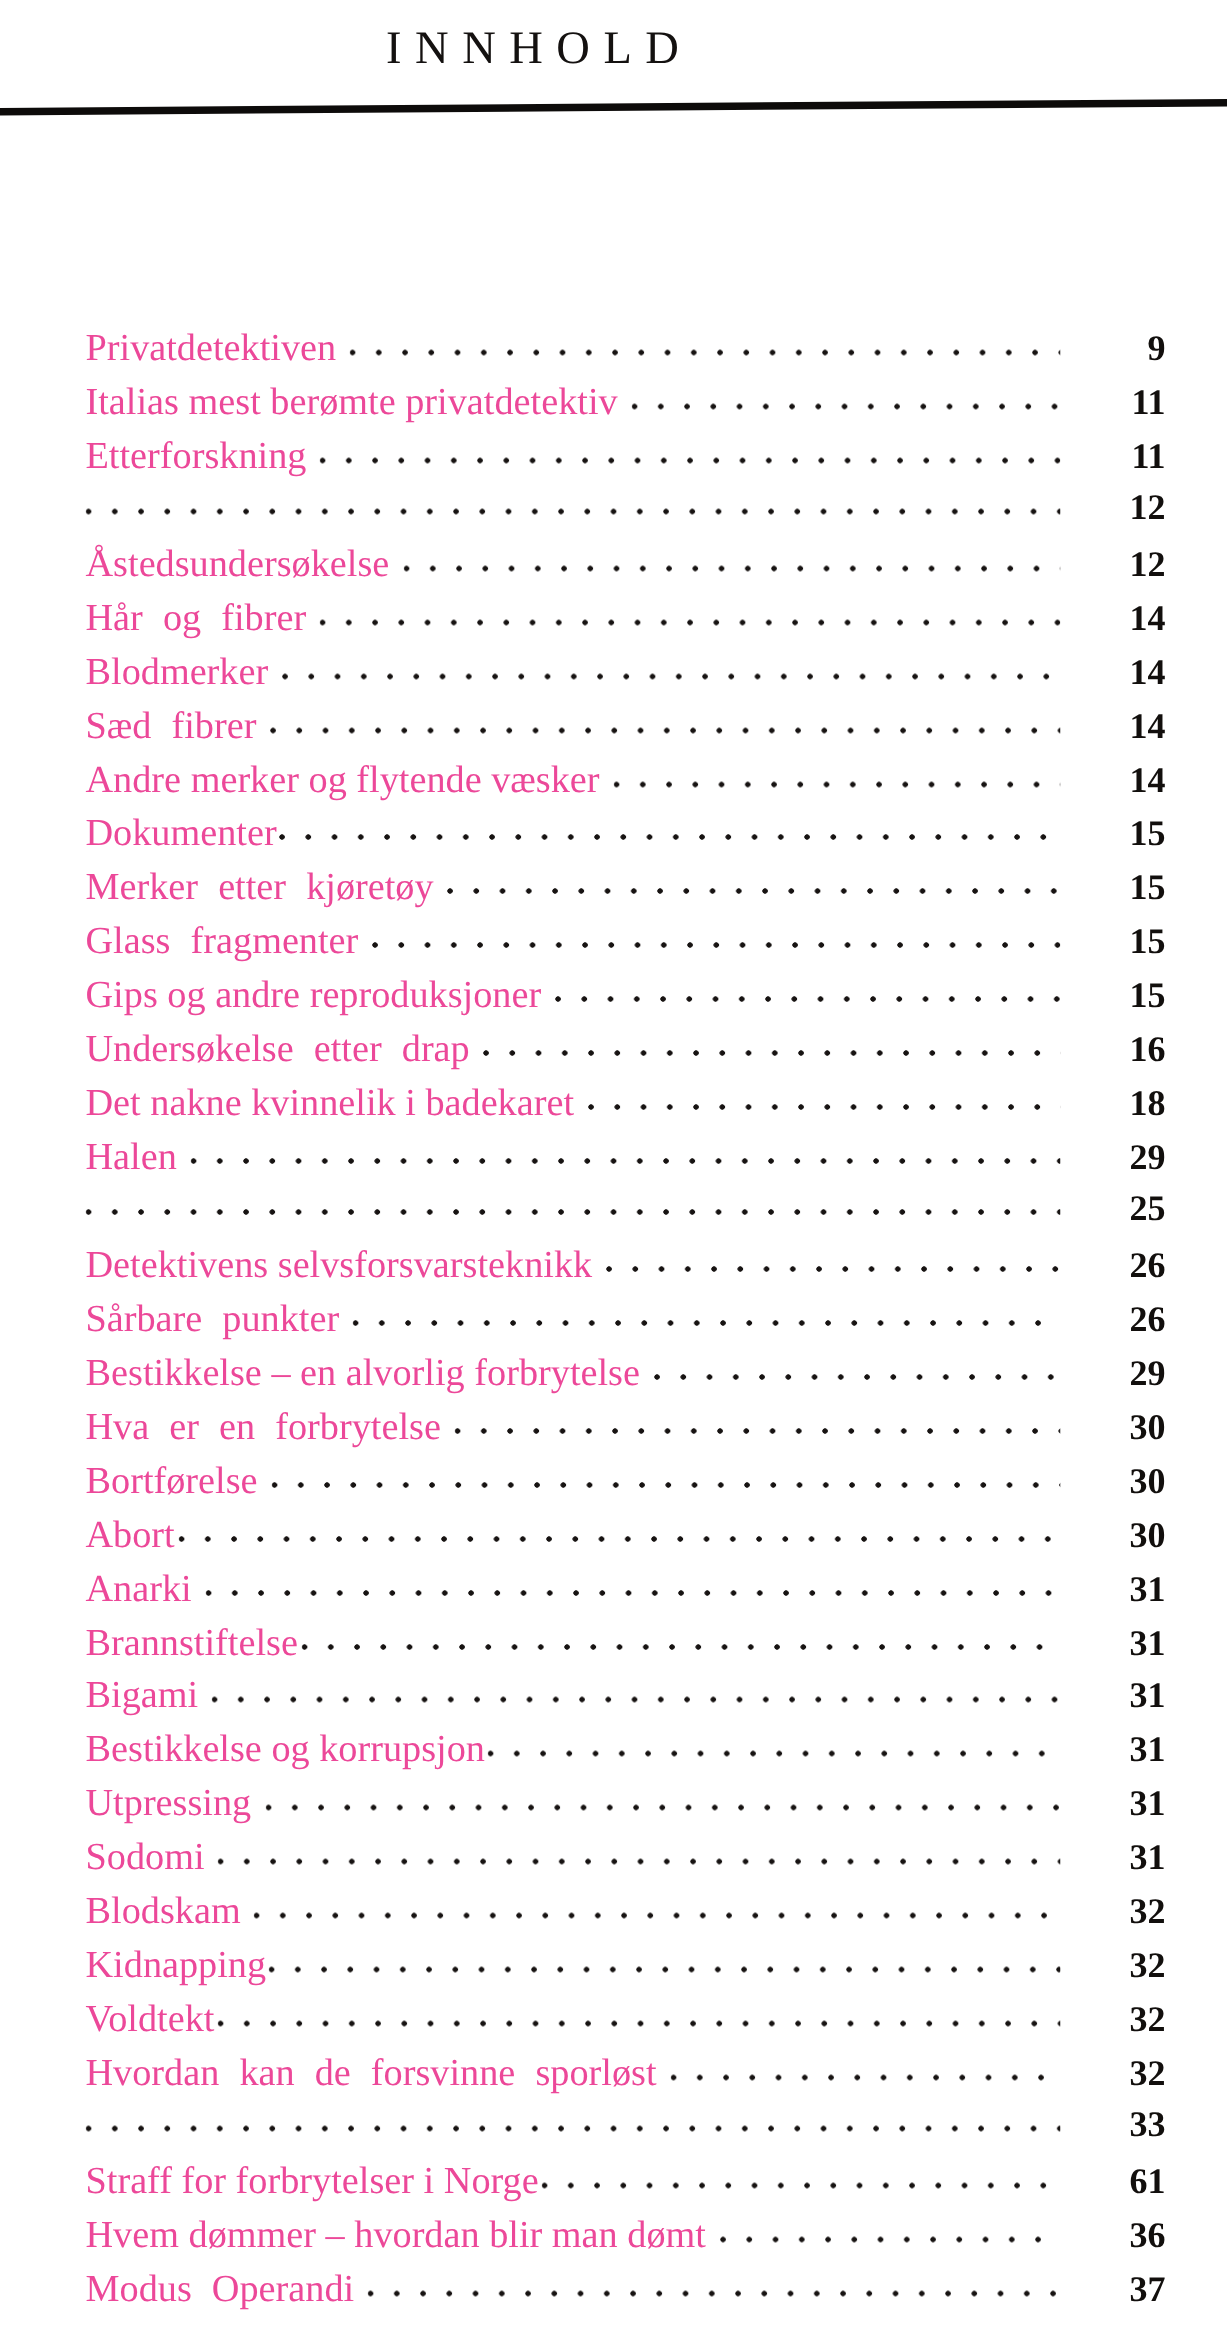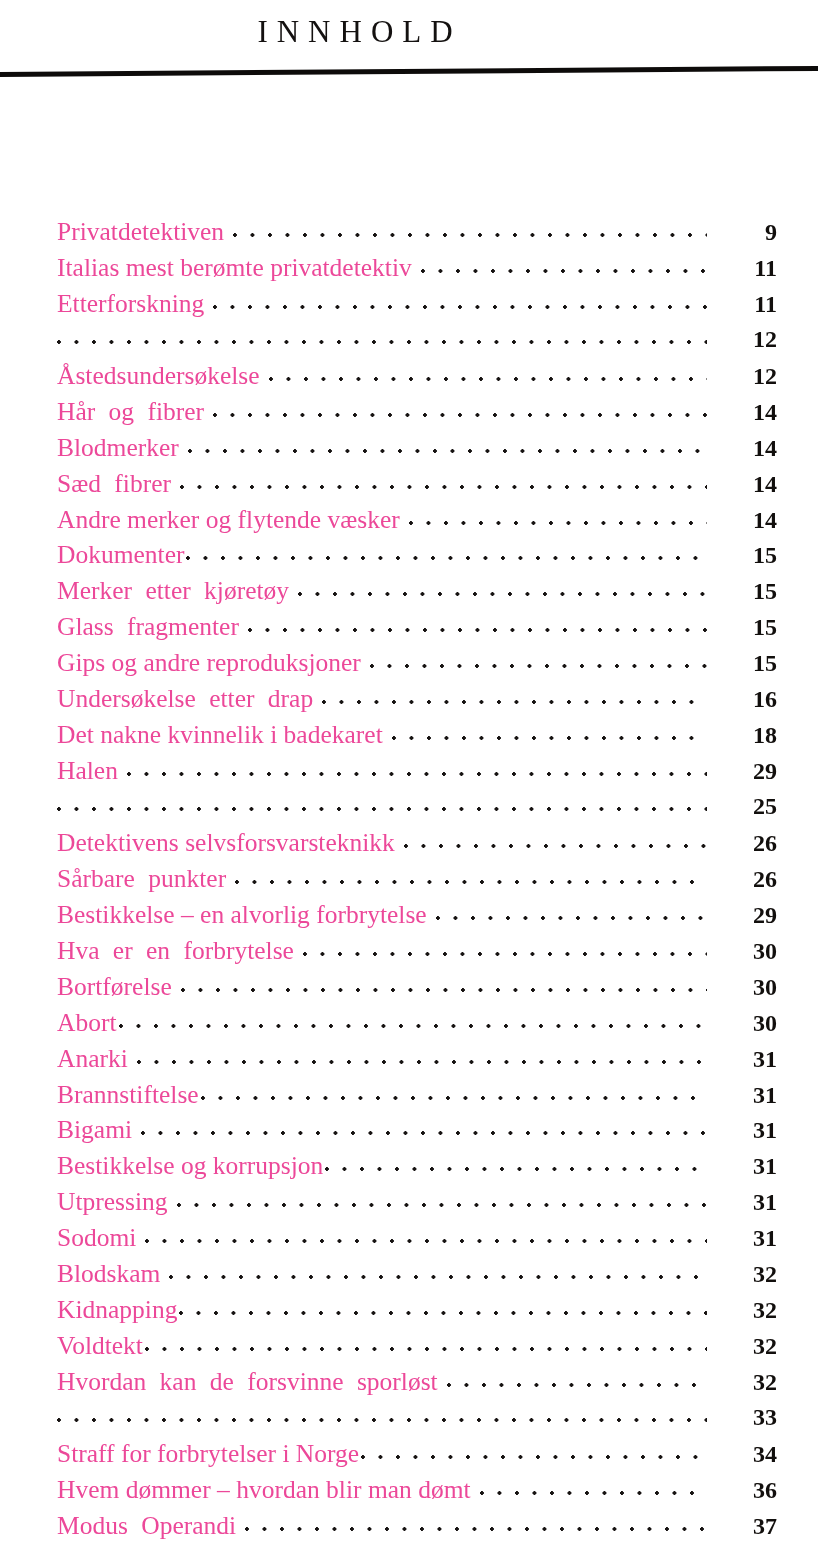--- a/index.html
+++ b/index.html
@@ -271,21 +271,21 @@
       <span class="toc-dots"></span>
       <span class="toc-page">32</span>
     </div>
     <div class="toc-row loose">
       <span class="toc-dots"></span>
       <span class="toc-page">33</span>
     </div>
     <div class="toc-row tight">
       <span class="toc-title">Straff for forbrytelser i Norge</span>
       <span class="toc-dots"></span>
-      <span class="toc-page">34</span>
+      <span class="toc-page">61</span>
     </div>
     <div class="toc-row">
       <span class="toc-title">Hvem dømmer – hvordan blir man dømt</span>
       <span class="toc-dots"></span>
       <span class="toc-page">36</span>
     </div>
     <div class="toc-row loose">
       <span class="toc-title">Modus Operandi</span>
       <span class="toc-dots"></span>
       <span class="toc-page">37</span>

